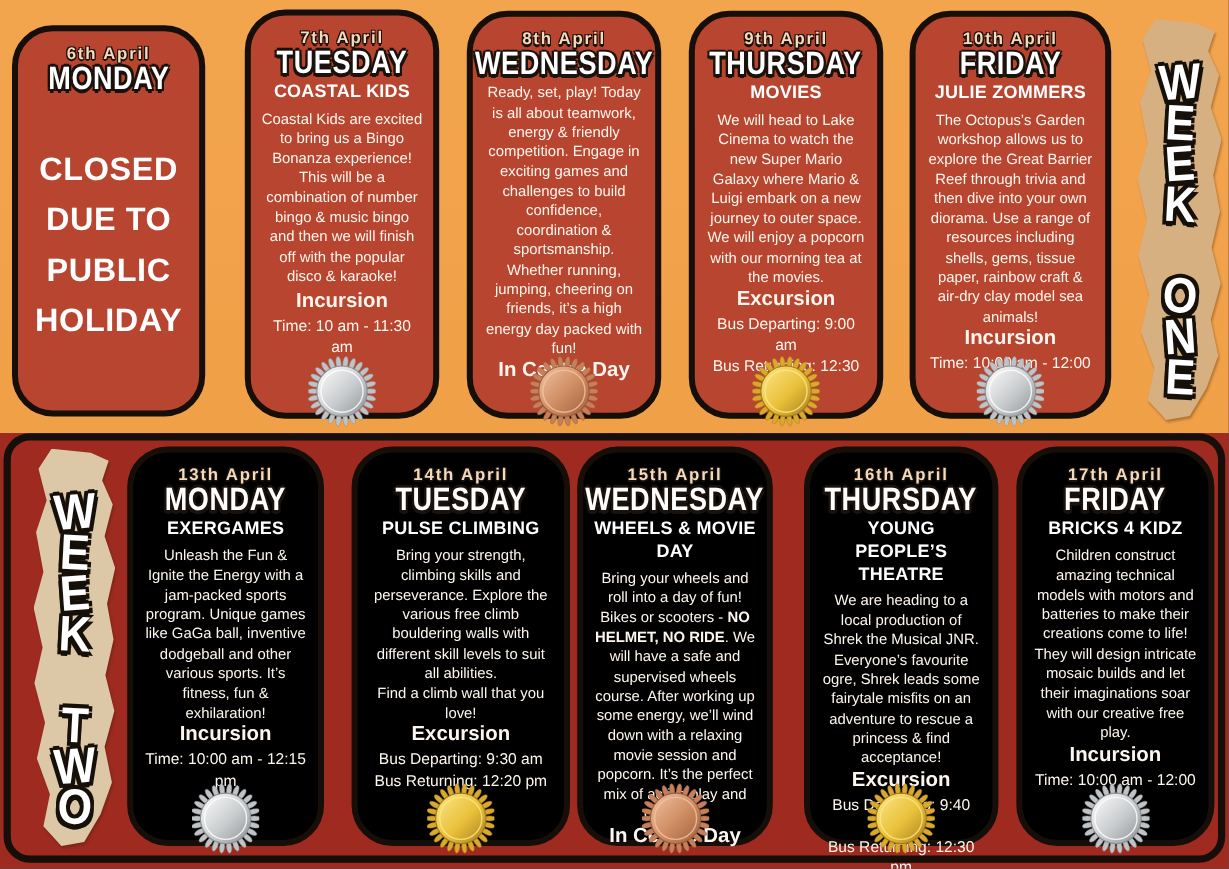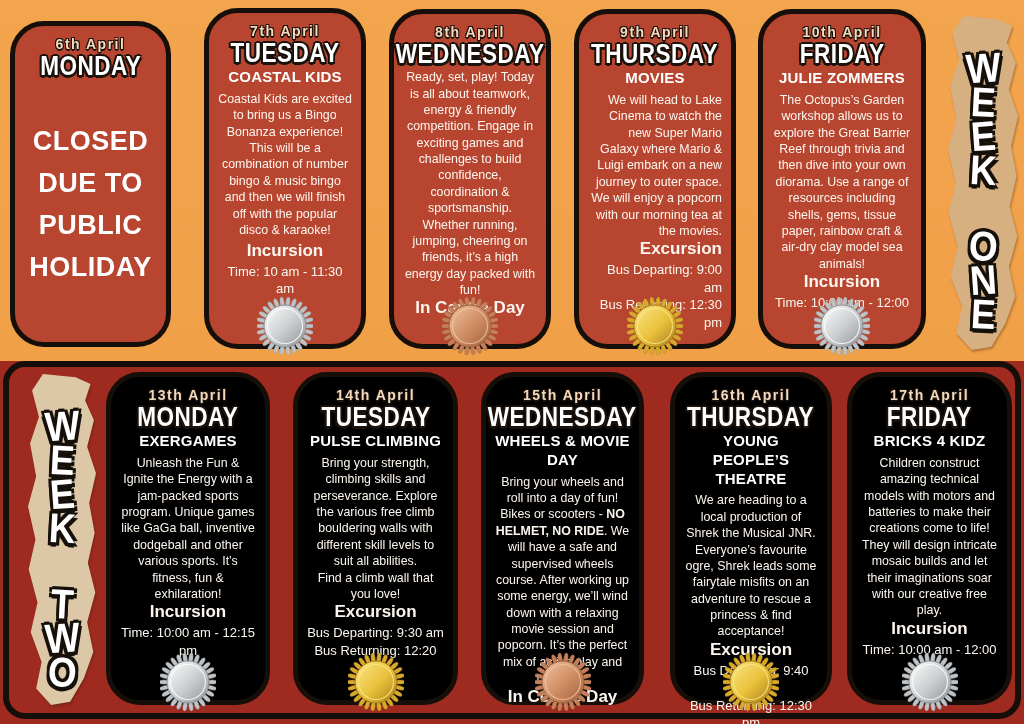--- a/index.html
+++ b/index.html
@@ -15,25 +15,25 @@
   
   .card{position:absolute;box-sizing:border-box;background:#B7452F;
         border:5px solid #150E09;border-radius:34px;
         display:flex;flex-direction:column;align-items:center;
         padding:10px 9px 46px;text-align:center;color:#FDF6EE;}
   .card.bottom{background:#000000;}
   
   .t1{left:10px; top:21px;width:161px;height:326px;align-items:center;}
   .t2{left:204px;top:8px; width:162px;height:341px;}
   .t3{left:389px;top:9px; width:162px;height:340px;}
-  .t4{left:574px;top:9px; width:162px;height:340px;text-align:right;}
+  .t4{left:574px;top:9px; width:162px;height:340px;}
   .t5{left:758px;top:9px; width:168px;height:340px;}
   
   .b1{left:106px;top:11px;width:164px;height:333px;}
-  .b2{left:293px;top:11px;width:165px;height:333px;}
+  .b2{left:293px;top:11px;width:182px;height:333px;}
   .b3{left:481px;top:11px;width:163px;height:333px;}
   .b4{left:670px;top:11px;width:162px;height:333px;}
   .b5{left:847px;top:11px;width:165px;height:333px;}
   
   .date{font-weight:700;font-size:14px;letter-spacing:1.5px;color:#F4D9BC;
         text-shadow:-1px -1px 0 #1A120C,1px -1px 0 #1A120C,-1px 1px 0 #1A120C,
                     1px 1px 0 #1A120C,0 2px 0 #1A120C;}
   .day{font-weight:800;font-size:24px;line-height:1.05;color:#FFFFFF;
        transform:scale(.94,1.12);letter-spacing:.5px;margin:1px 0 3px;
        text-shadow:-2px -1px 0 #1A120C,2px -1px 0 #1A120C,-2px 2px 0 #1A120C,

